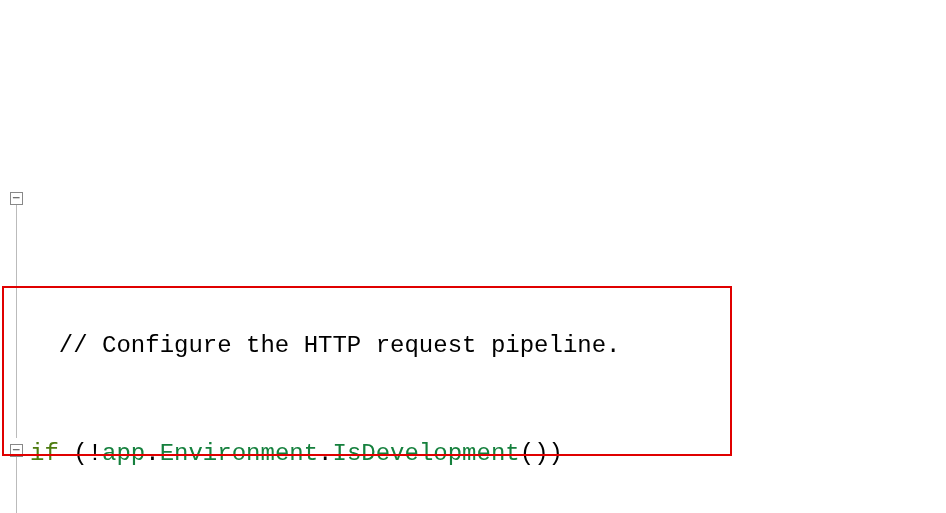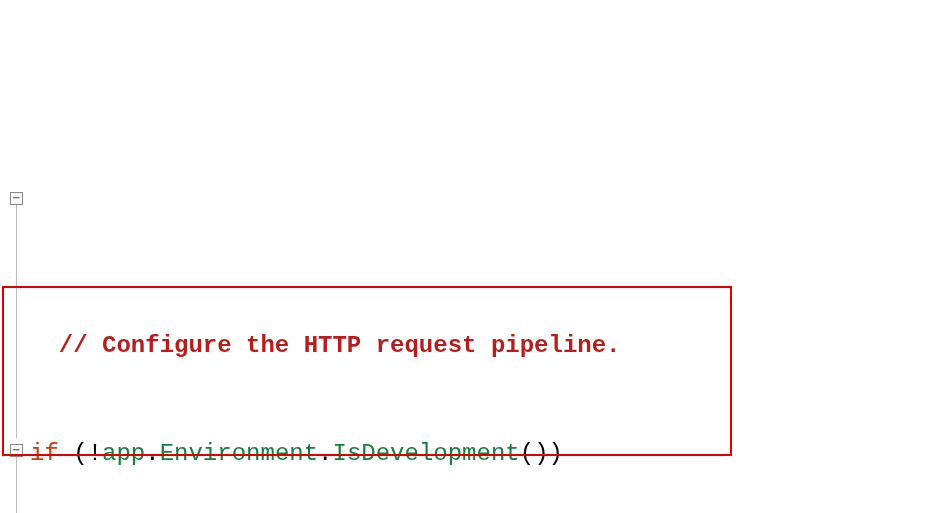--- a/index.html
+++ b/index.html
@@ -40,22 +40,22 @@
     text-align: center;
     cursor: pointer;
     font-family: monospace;
   }
   .vline {
     position: absolute;
     left: 16px;
     width: 1px;
     background: #bbb;
   }
-  .c-comment { color: #b91c1c; font-weight: bold; }
-  .c-keyword { color: #c2410c; }
+  .c-comment { color: #000000; }
+  .c-keyword { color: #4d7c0f; }
   .c-ident { color: #15803d; }
   .c-paren { color: #000; }
   .c-op { color: #000; }
   .line {
     height: 36px;
     line-height: 36px;
   }
   .highlight-box {
     position: absolute;
     border: 2px solid #e00000;

